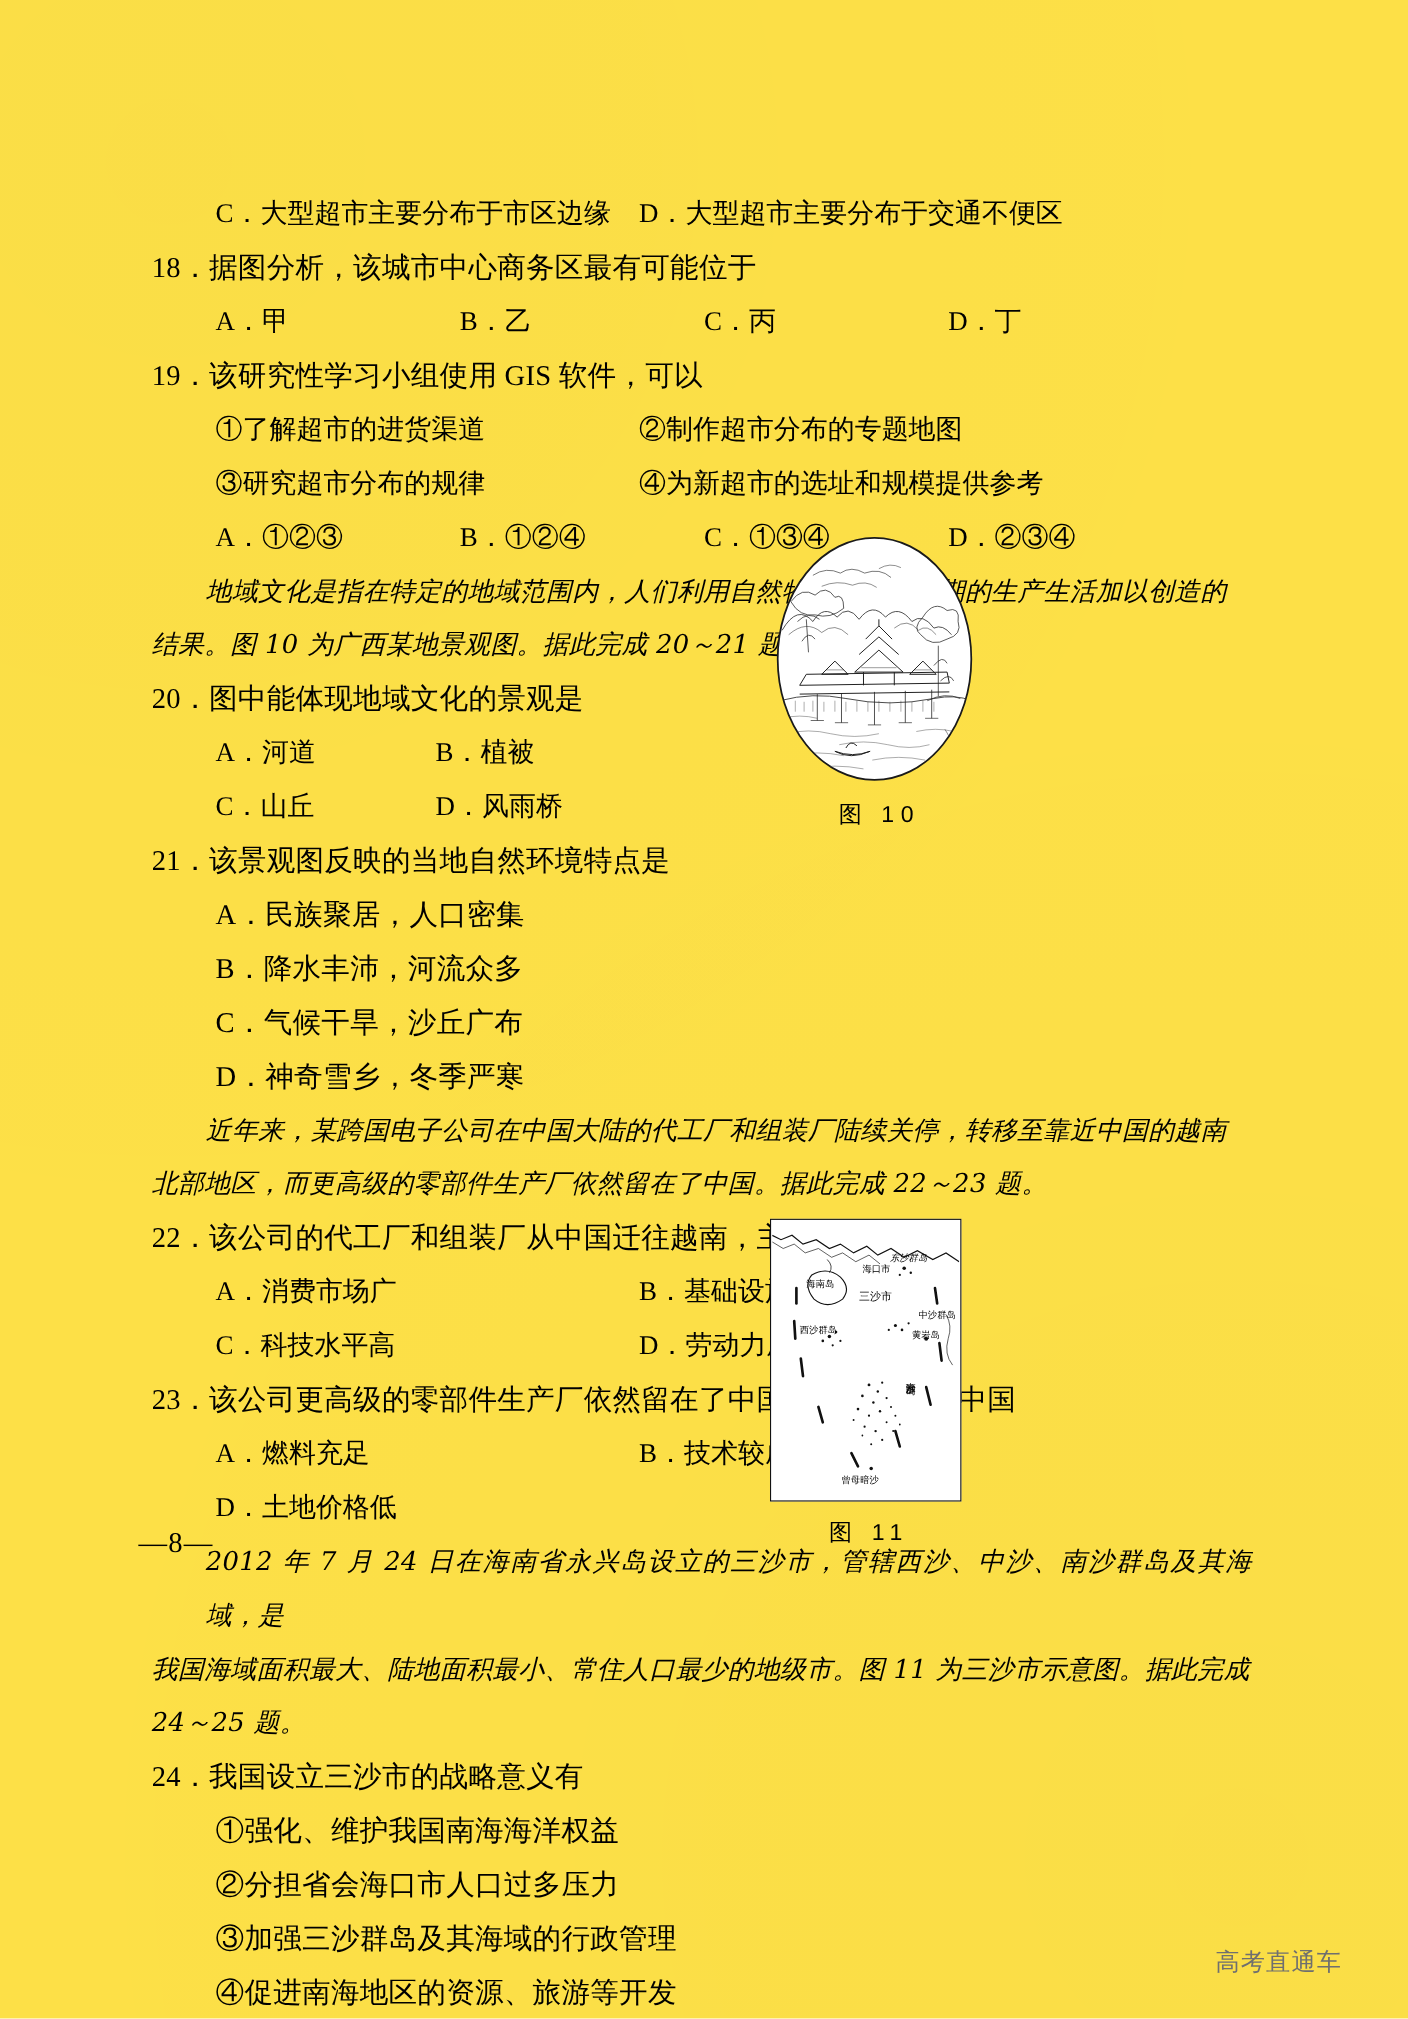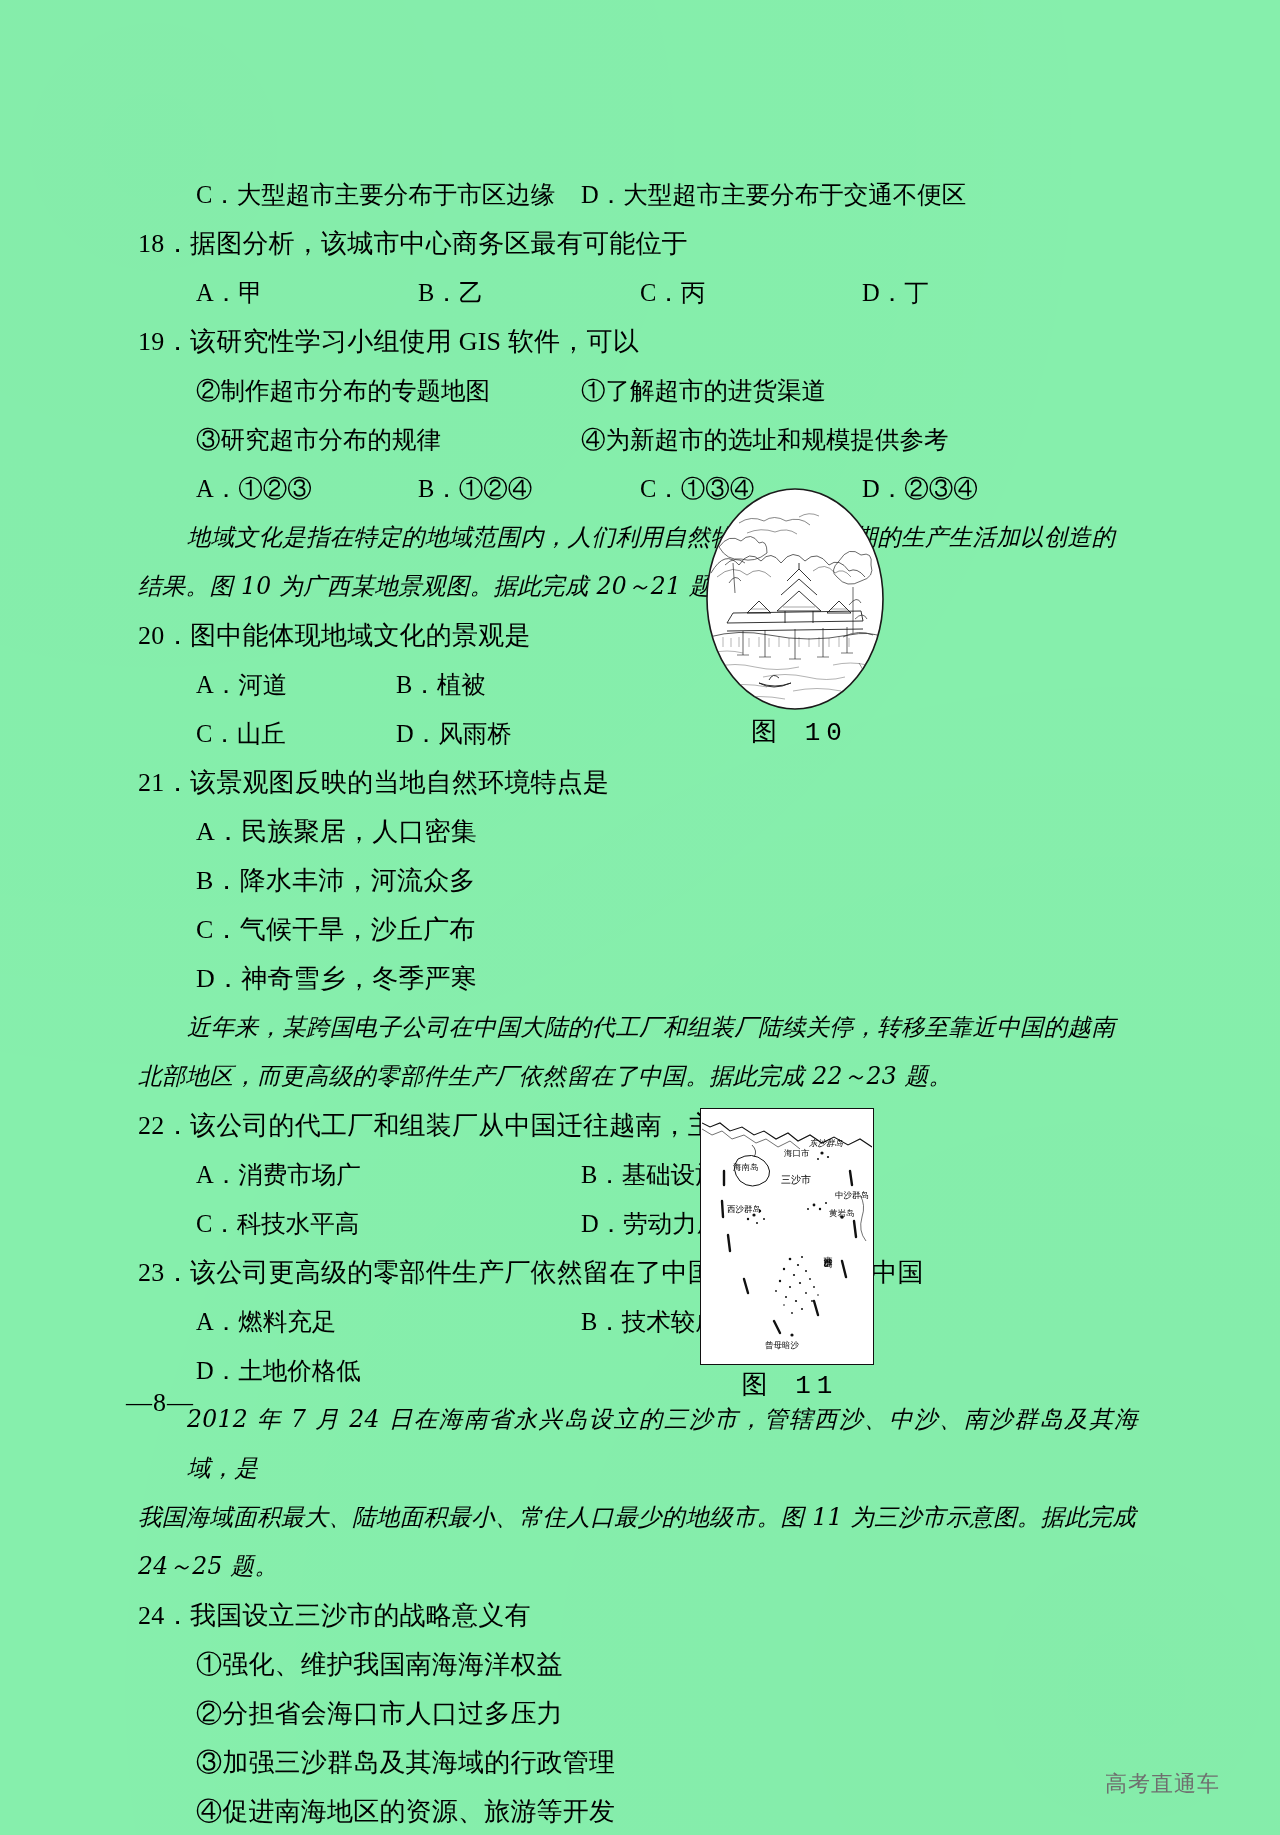--- a/index.html
+++ b/index.html
@@ -8,21 +8,21 @@
     background: #ffffff;
   }
   body {
     font-family: "Liberation Serif", "DejaVu Serif", serif;
     color: #000000;
   }
   #page {
     position: relative;
     width: 1280px;
     height: 1835px;
-    background: #86efac;
+    background: #fde047;
     overflow: hidden;
   }
   
   #page::before {
     content: "";
     position: absolute;
     inset: 0;
     background:
       radial-gradient(circle at 12% 8%, rgba(0,0,0,0.012), rgba(0,0,0,0) 55%),
       radial-gradient(circle at 88% 92%, rgba(0,0,0,0.013), rgba(0,0,0,0) 60%);
@@ -84,24 +84,24 @@
     top: 487px;
     width: 193px;
     text-align: center;
   }
   #fig10 .circle-wrap {
     width: 185px;
     height: 225px;
     position: relative;
   }
   #fig10 .caption, #fig11 .caption {
-    font-size: 26px;
+    font-size: 21px;
     letter-spacing: 6px;
-    margin-top: 2px;
-    font-family: Liberation Mono, monospace;
+    margin-top: 14px;
+    font-family: Liberation Sans, sans-serif;
   }
 
   
   #fig11 {
     position: absolute;
     left: 700px;
     top: 1108px;
     width: 180px;
     text-align: center;
   }
@@ -162,22 +162,22 @@
     <div class="line qline"><span class="num">18．</span><span>据图分析，该城市中心商务区最有可能位于</span></div>
     <div class="opts four">
       <div>A．甲</div>
       <div>B．乙</div>
       <div>C．丙</div>
       <div>D．丁</div>
     </div>
 
     <div class="line qline"><span class="num">19．</span><span>该研究性学习小组使用 GIS 软件，可以</span></div>
     <div class="opts two">
+      <div>①了解超市的进货渠道</div>
       <div>②制作超市分布的专题地图</div>
-      <div>①了解超市的进货渠道</div>
     </div>
     <div class="opts two">
       <div>③研究超市分布的规律</div>
       <div>④为新超市的选址和规模提供参考</div>
     </div>
     <div class="opts four">
       <div>A．①②③</div>
       <div>B．①②④</div>
       <div>C．①③④</div>
       <div>D．②③④</div>

